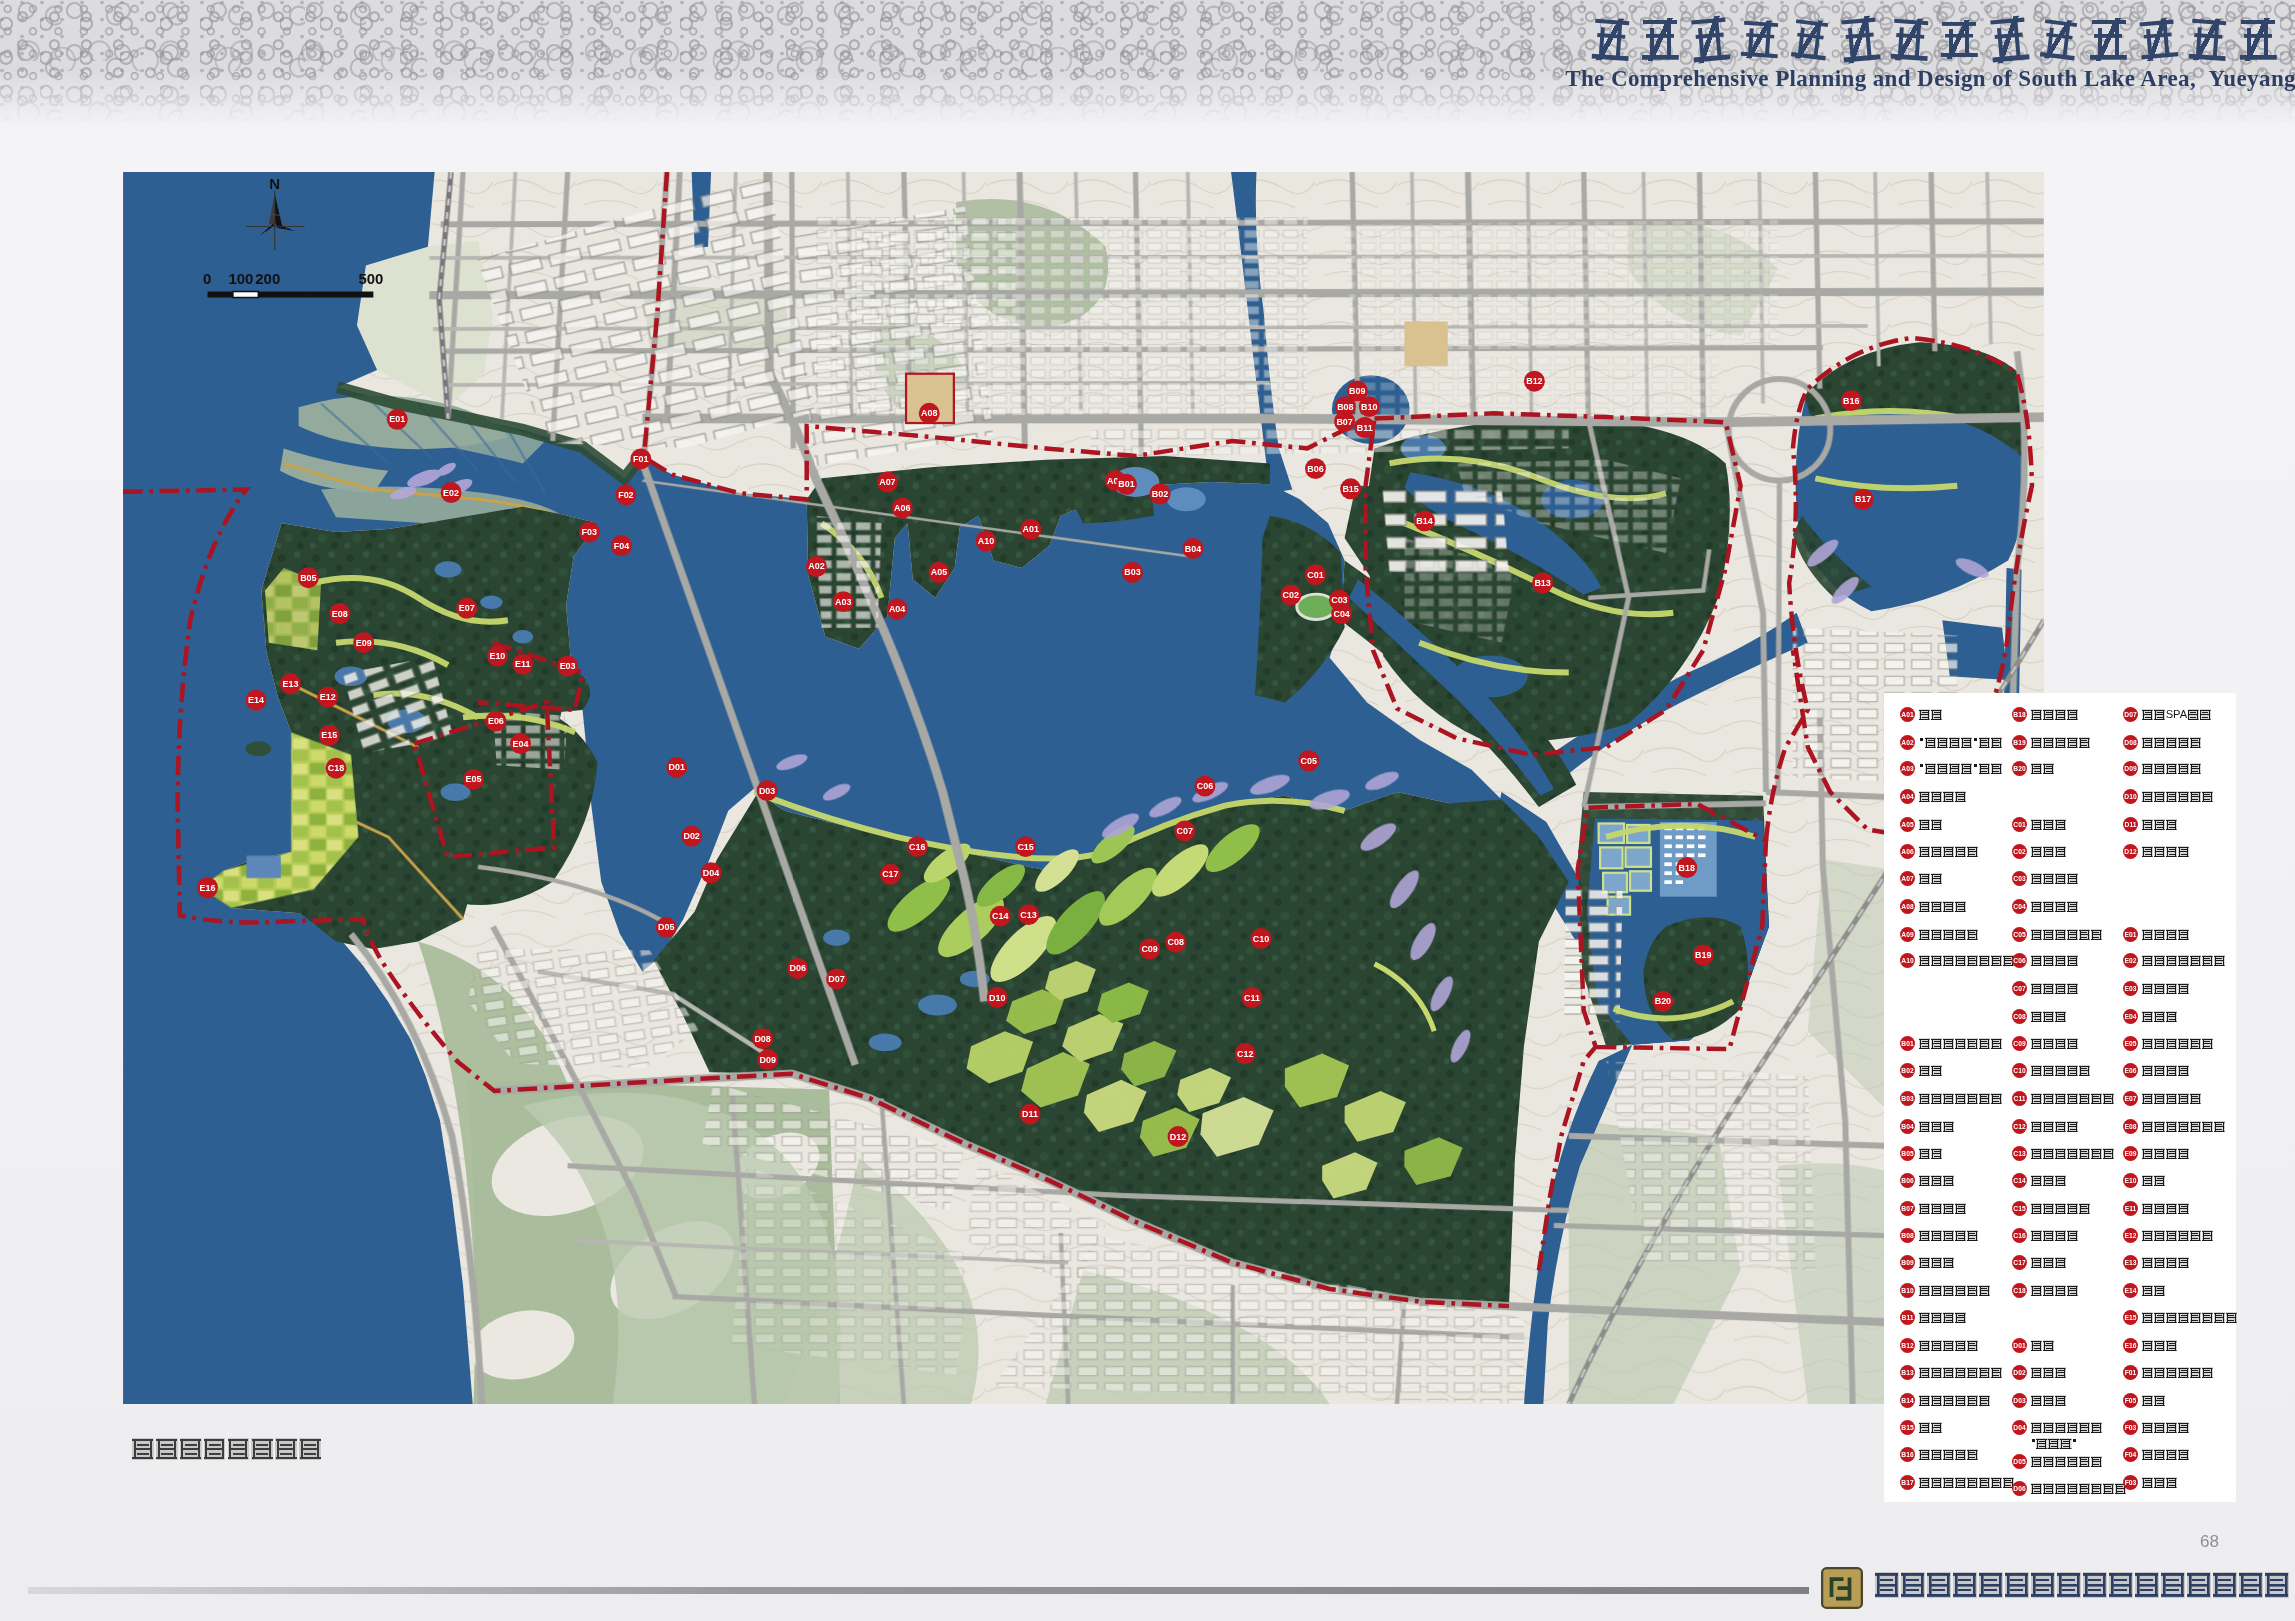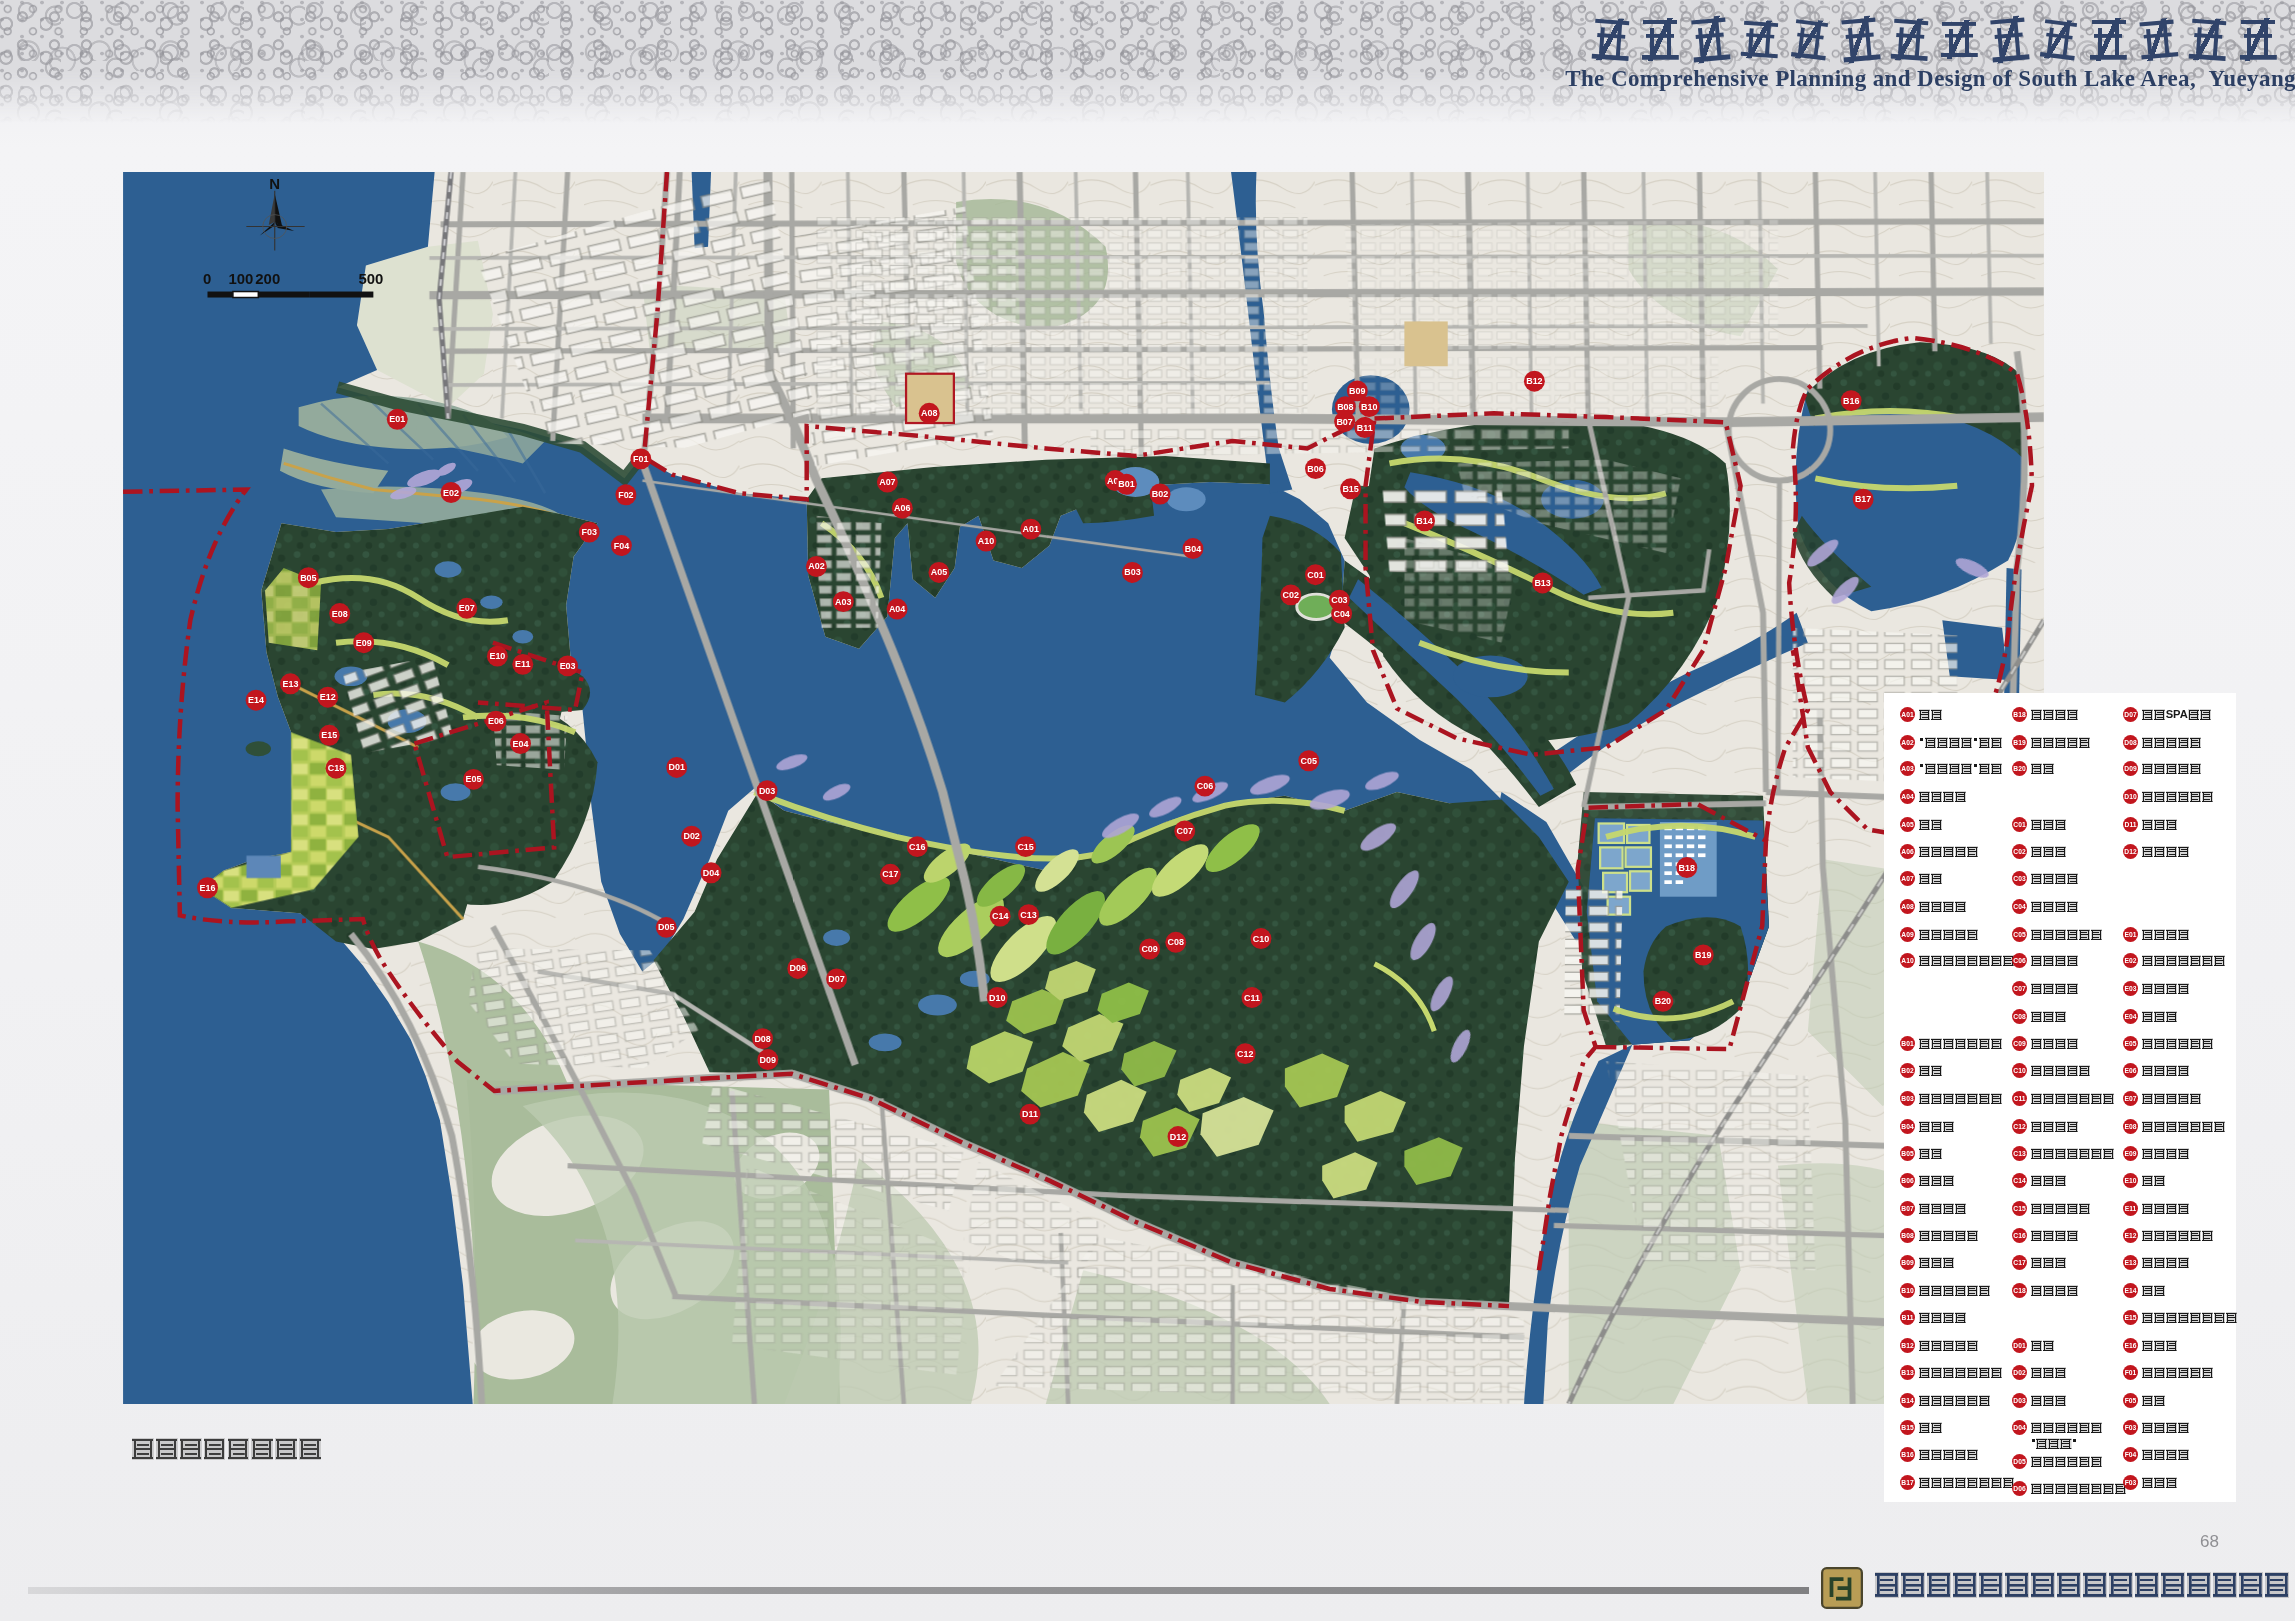--- a/index.html
+++ b/index.html
@@ -39,21 +39,21 @@
     linear-gradient(currentColor,currentColor) 26% 60%/10% 62% no-repeat,
     linear-gradient(currentColor,currentColor) 72% 50%/10% 82% no-repeat,
     linear-gradient(115deg,transparent 44%,currentColor 44% 53%,transparent 53%) 50% 50%/100% 100% no-repeat !important}
  #title i:nth-child(3n){transform:rotate(-5deg) scaleY(1.06)}
  #title i:nth-child(3n+1){transform:rotate(4deg)}
  #title i:nth-child(4n){height:39px;align-self:flex-end}
  #title i:nth-child(5n){transform:rotate(7deg) scale(.94)}
  .fj{width:24px;height:26px;margin:0 1px;color:#2c3f63}
  .mj{width:21.7px;height:22.4px;margin:0 1.1px;color:#3c3c3c}
  .lrow{position:absolute;white-space:nowrap;height:15px;line-height:15px}
- .lrow b{font-weight:bold;font-size:11.2px;color:#191919;vertical-align:middle}
+ .lrow b{font-weight:normal;font-size:11.2px;color:#191919;vertical-align:middle}
  .lrow s{display:inline-block;text-decoration:none;width:15px;height:15px;border-radius:50%;
      background:#c2161e;color:#fff;font-size:6.7px;font-weight:bold;text-align:center;line-height:15px;
      margin-right:3.7px;vertical-align:middle}
  #etitle{position:absolute;top:66px;left:1517px;width:779px;text-align:right;
      font-family:"Liberation Serif",serif;font-weight:bold;font-size:23px;color:#2c3f63;letter-spacing:0.4px}
  #legend{position:absolute;left:1884px;top:693px;width:352px;height:809px;background:#fff}
  #pagenum{position:absolute;left:2200px;top:1532px;font-size:17px;color:#8f8f93}
  #maplabel{position:absolute;left:131px;top:1438px}
  #fbar{position:absolute;left:28px;top:1587px;width:1781px;height:6.7px;
      background:linear-gradient(90deg,#d8d8da,#9a9a9c 40%,#808082)}

